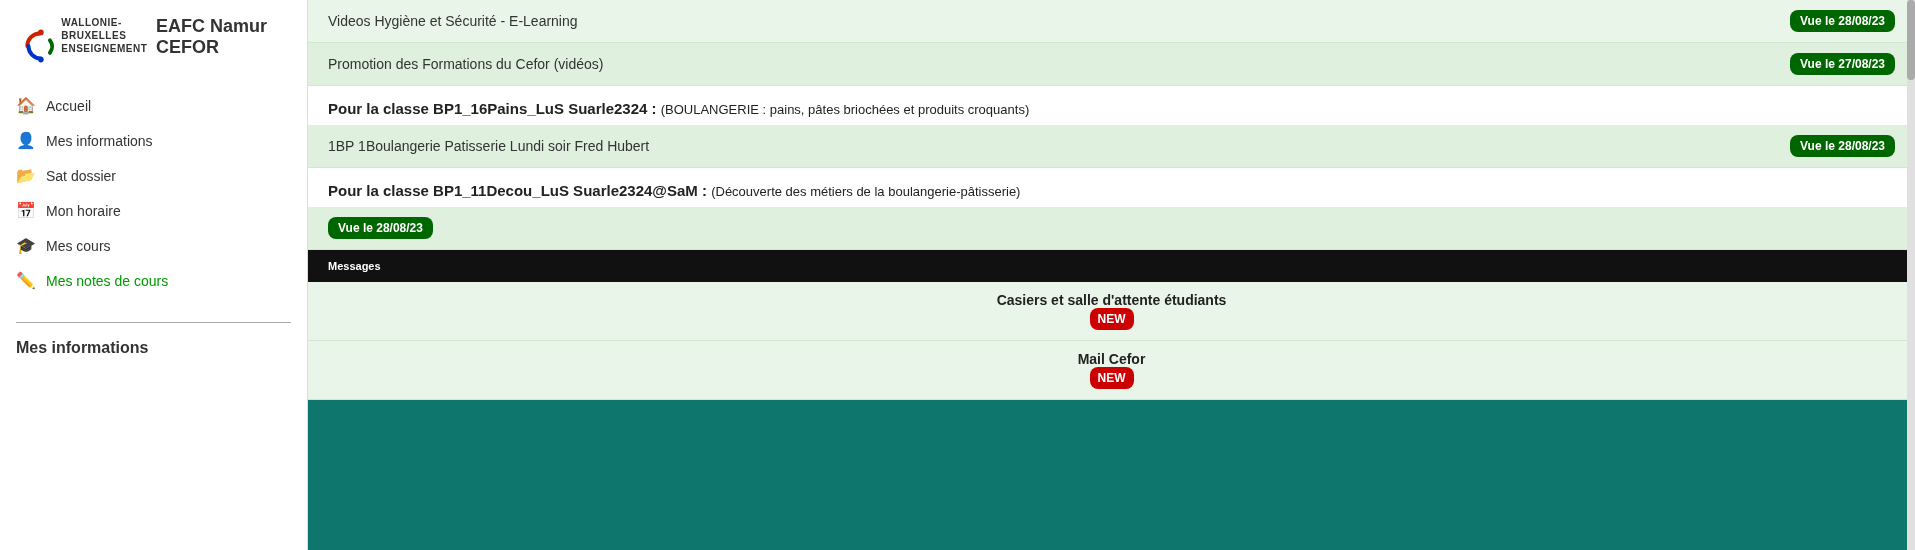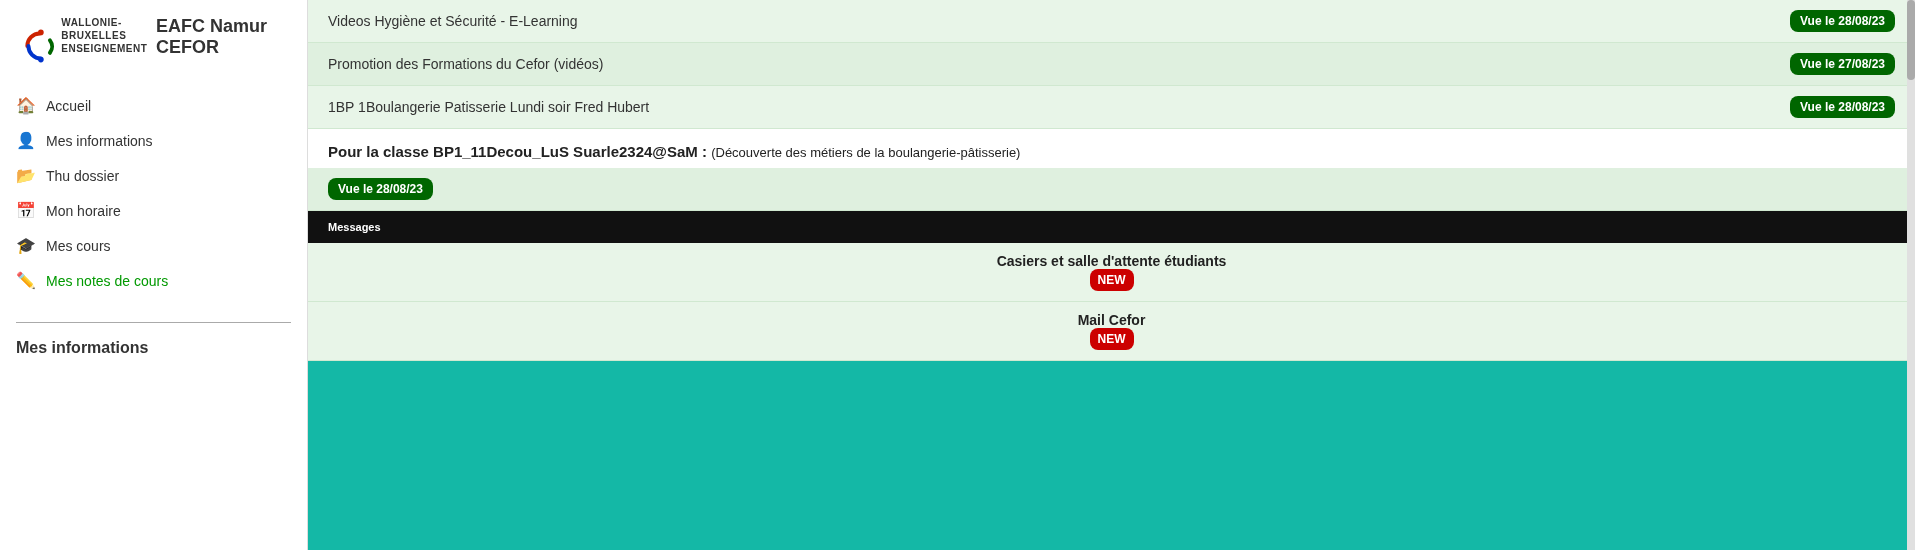--- a/index.html
+++ b/index.html
@@ -69,21 +69,21 @@
       padding: 8px 16px;
       font-size: 16px;
       font-weight: bold;
       color: #333;
     }
 
     
     .main {
       flex: 1;
       overflow-y: auto;
-      background: #14b8a6;
+      background: #0f766e;
     }
 
     
     .courses-area {
       background: #f0f7f0;
       padding: 0;
     }
 
     .course-item-row {
       display: flex;
@@ -193,21 +193,21 @@
     <li>
       <span class="nav-icon">🏠</span>
       <span>Accueil</span>
     </li>
     <li>
       <span class="nav-icon">👤</span>
       <span>Mes informations</span>
     </li>
     <li>
       <span class="nav-icon">📂</span>
-      <span>Thu dossier</span>
+      <span>Sat dossier</span>
     </li>
     <li>
       <span class="nav-icon">📅</span>
       <span>Mon horaire</span>
     </li>
     <li>
       <span class="nav-icon">🎓</span>
       <span>Mes cours</span>
     </li>
     <li>
@@ -228,20 +228,23 @@
       <span class="course-item-label">Videos Hygiène et Sécurité - E-Learning</span>
       <span class="badge-vue">Vue le 28/08/23</span>
     </div>
     <div class="course-item-row">
       <span class="course-item-label">Promotion des Formations du Cefor (vidéos)</span>
       <span class="badge-vue">Vue le 27/08/23</span>
     </div>
   </div>
 
   <div class="class-section">
+    <div class="section-header">
+      <span>Pour la classe <strong>BP1_16Pains_LuS Suarle2324</strong> : <span style="font-size:13px; font-weight:normal;">(BOULANGERIE : pains, pâtes briochées et produits croquants)</span></span>
+    </div>
     <div class="course-item-row">
       <span class="course-item-label">1BP 1Boulangerie Patisserie Lundi soir Fred Hubert</span>
       <span class="badge-vue">Vue le 28/08/23</span>
     </div>
   </div>
 
   <div class="class-section">
     <div class="section-header">
       <span>Pour la classe <strong>BP1_11Decou_LuS Suarle2324@SaM</strong> : <span style="font-size:13px; font-weight:normal;">(Découverte des métiers de la boulangerie-pâtisserie)</span></span>
     </div>

